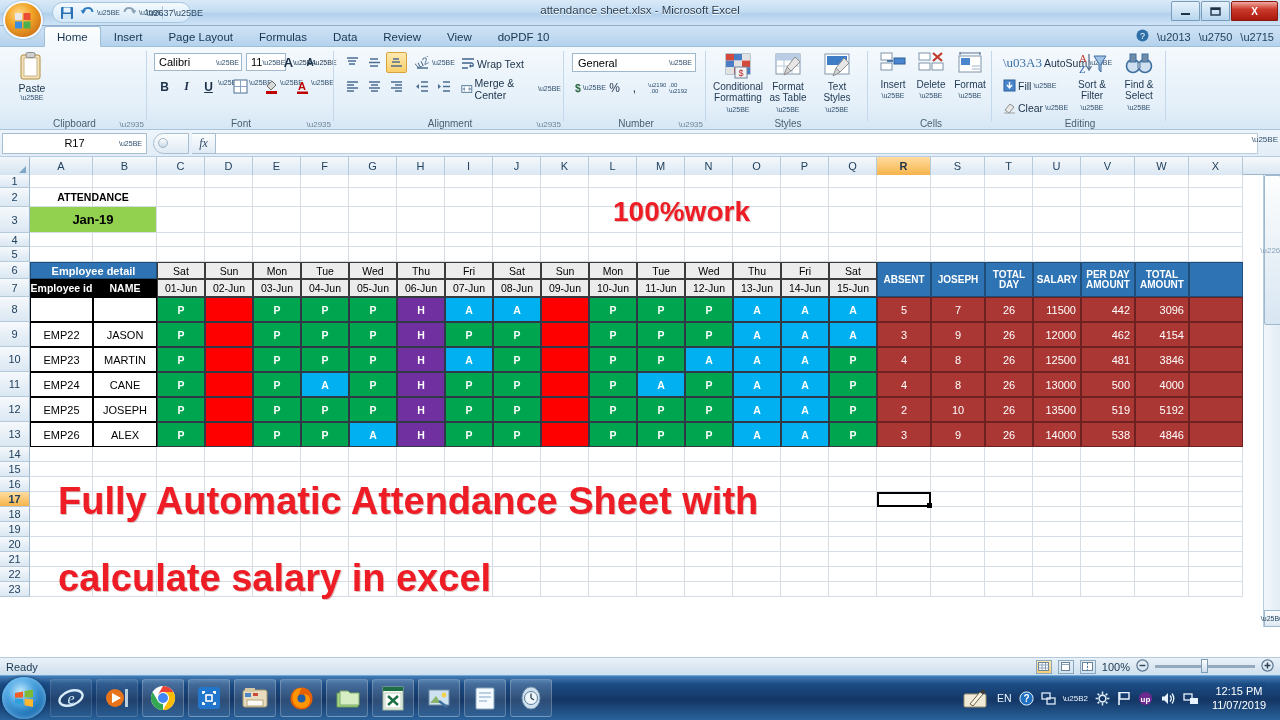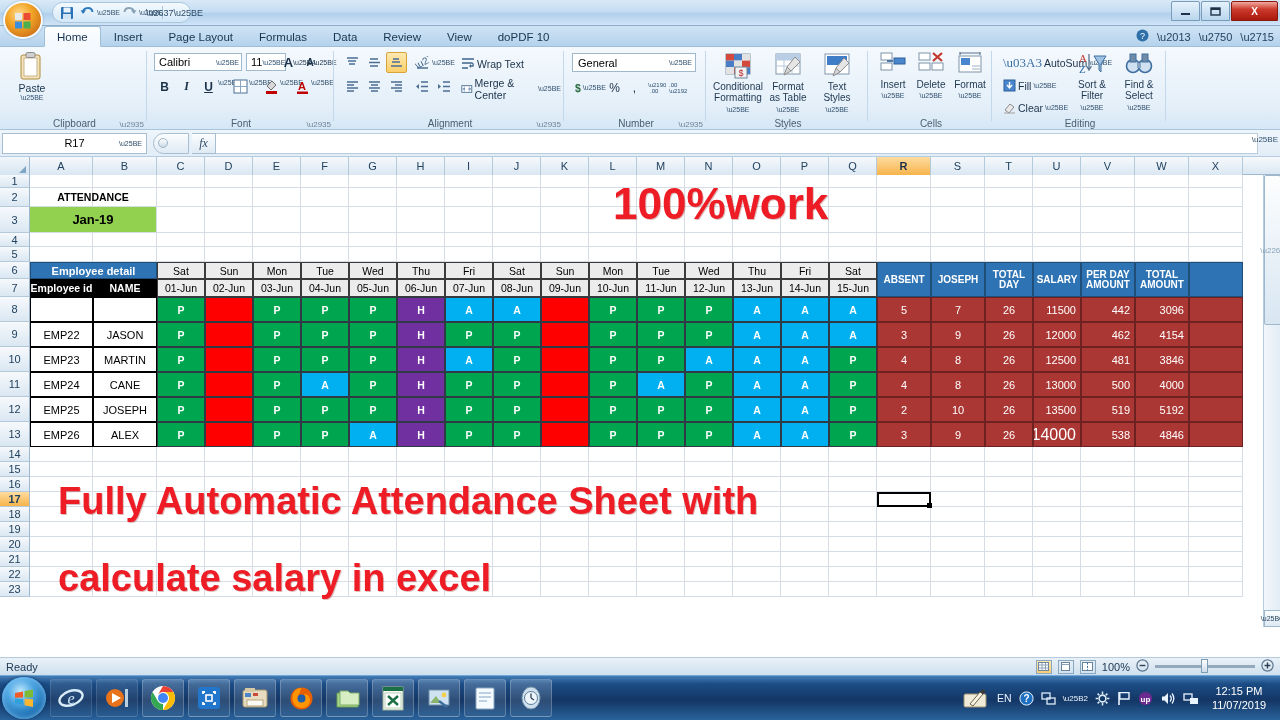--- a/index.html
+++ b/index.html
@@ -337,20 +337,21 @@
       </div>
       <div class="qat-btn">
           <span class="caret">\u25BE</span>
         </div>
       <div class="sep-v"></div>
       <div class="qat-btn">
           <span style="font-size:9px;color:#2b4a67;">\u2637\u25BE</span>
         </div>
     </div>
 
+    <div class="win-title">attendance sheet.xlsx - Microsoft Excel</div>
 
     <div class="win-btns">
       <div class="wb">
         <svg width="11" height="9" viewBox="0 0 11 9">
             <rect x="1" y="6" width="9" height="2" fill="#1d3348"></rect>
           </svg>
       </div>
       <div class="wb">
         <svg width="11" height="9" viewBox="0 0 11 9">
             <rect x="1" y="1" width="9" height="7" fill="none" stroke="#1d3348" stroke-width="1.4"></rect>
@@ -1492,27 +1493,27 @@
         <div class="gcell v-center jc cell-maroon" style="left: 847px; top: 222px; width: 54px; height: 25px; z-index: 2; font-size: 11px;">2</div>
         <div class="gcell v-center jc cell-maroon" style="left: 901px; top: 222px; width: 54px; height: 25px; z-index: 2; font-size: 11px;">10</div>
         <div class="gcell v-center jc cell-maroon" style="left: 955px; top: 222px; width: 48px; height: 25px; z-index: 2; font-size: 11px;">26</div>
         <div class="gcell v-center jr cell-maroon" style="left: 1003px; top: 222px; width: 48px; height: 25px; z-index: 2; font-size: 11px;">13500</div>
         <div class="gcell v-center jr cell-maroon" style="left: 1051px; top: 222px; width: 54px; height: 25px; z-index: 2; font-size: 11px;">519</div>
         <div class="gcell v-center jr cell-maroon" style="left: 1105px; top: 222px; width: 54px; height: 25px; z-index: 2; font-size: 11px;">5192</div>
         <div class="gcell v-center jr cell-maroon" style="left: 1159px; top: 222px; width: 54px; height: 25px; z-index: 2; font-size: 11px;"></div>
         <div class="gcell v-center jc cell-maroon" style="left: 847px; top: 247px; width: 54px; height: 25px; z-index: 2; font-size: 11px;">3</div>
         <div class="gcell v-center jc cell-maroon" style="left: 901px; top: 247px; width: 54px; height: 25px; z-index: 2; font-size: 11px;">9</div>
         <div class="gcell v-center jc cell-maroon" style="left: 955px; top: 247px; width: 48px; height: 25px; z-index: 2; font-size: 11px;">26</div>
-        <div class="gcell v-center jr cell-maroon" style="left: 1003px; top: 247px; width: 48px; height: 25px; z-index: 2; font-size: 16px;">14000</div>
+        <div class="gcell v-center jr cell-maroon" style="left: 1003px; top: 247px; width: 48px; height: 25px; z-index: 2; font-size: 11px;">14000</div>
         <div class="gcell v-center jr cell-maroon" style="left: 1051px; top: 247px; width: 54px; height: 25px; z-index: 2; font-size: 11px;">538</div>
         <div class="gcell v-center jr cell-maroon" style="left: 1105px; top: 247px; width: 54px; height: 25px; z-index: 2; font-size: 11px;">4846</div>
         <div class="gcell v-center jr cell-maroon" style="left: 1159px; top: 247px; width: 54px; height: 25px; z-index: 2; font-size: 11px;"></div>
       </div>
 
-    <div class="redtext" id="ov-badge" style="left:613px;top:22px;font-size:44px;">100%work</div>
+    <div class="redtext" id="ov-badge" style="left:613px;top:39px;font-size:28px;">100%work</div>
     <div class="redtext" id="ov-sub2" style="left:58px;top:400px;font-size:38px;">calculate salary in excel</div>
     <div class="redtext" id="ov-sub1" style="left:58px;top:323px;font-size:38px;">Fully Automatic Attendance Sheet with</div>
 
     <div class="cellcursor" id="cellcursor" style="left: 877px; top: 335px; width: 54px; height: 15px;"></div>
   </div>
 
   <div class="vscroll">
     <div class="sb-arrow" style="position:absolute;top:0;left:0;">\u25B2</div>
     <div class="sb-thumb" style="position:absolute;top:18px;left:0;width:17px;height:150px;">\u2261</div>
     <div class="sb-arrow" style="position:absolute;bottom:0;left:0;">\u25BC</div>

